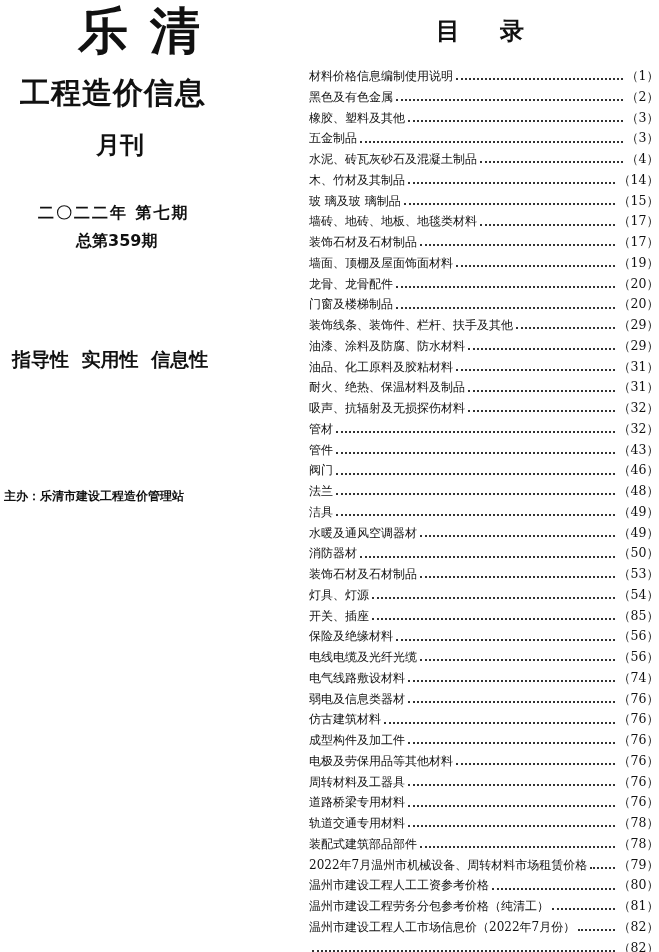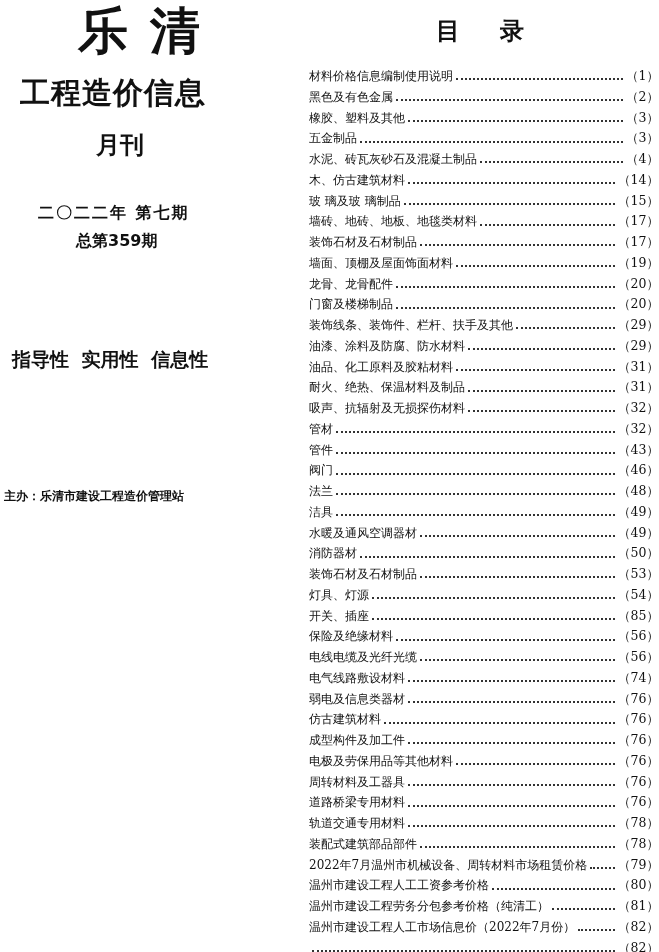--- a/index.html
+++ b/index.html
@@ -86,21 +86,21 @@
         <span class="toc-label">五金制品</span>
         <span class="toc-leader"></span>
         <span class="toc-page">（3）</span>
       </li>
       <li class="toc-row">
         <span class="toc-label">水泥、砖瓦灰砂石及混凝土制品</span>
         <span class="toc-leader"></span>
         <span class="toc-page">（4）</span>
       </li>
       <li class="toc-row">
-        <span class="toc-label">木、仿古建筑材料</span>
+        <span class="toc-label">木、竹材及其制品</span>
         <span class="toc-leader"></span>
         <span class="toc-page">（14）</span>
       </li>
       <li class="toc-row">
         <span class="toc-label">玻 璃及玻 璃制品</span>
         <span class="toc-leader"></span>
         <span class="toc-page">（15）</span>
       </li>
       <li class="toc-row">
         <span class="toc-label">墙砖、地砖、地板、地毯类材料</span>

